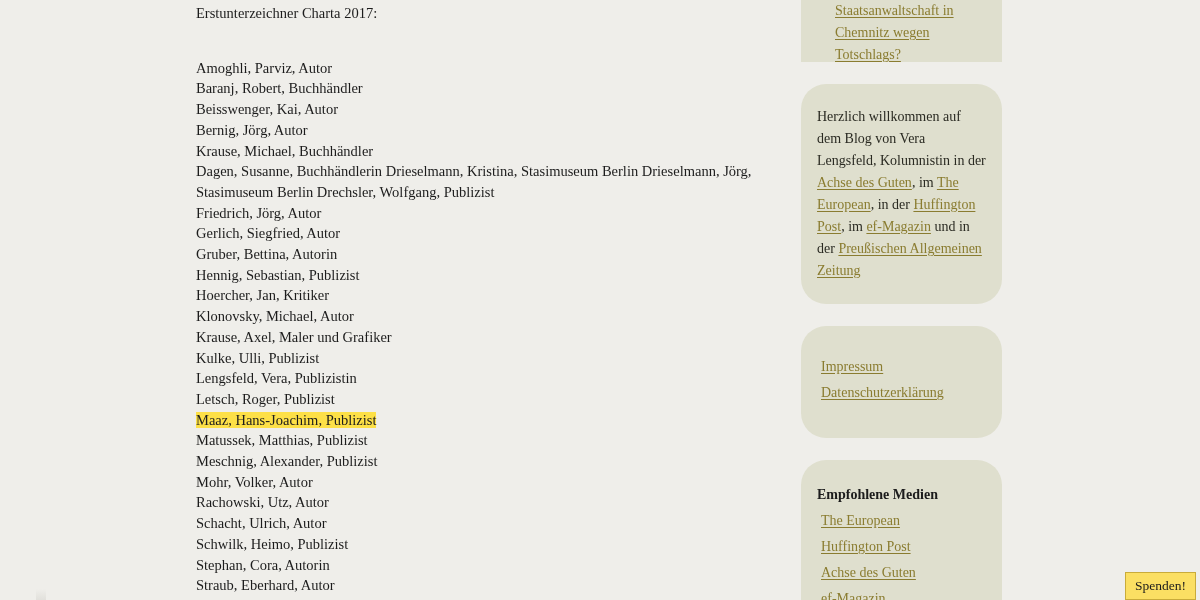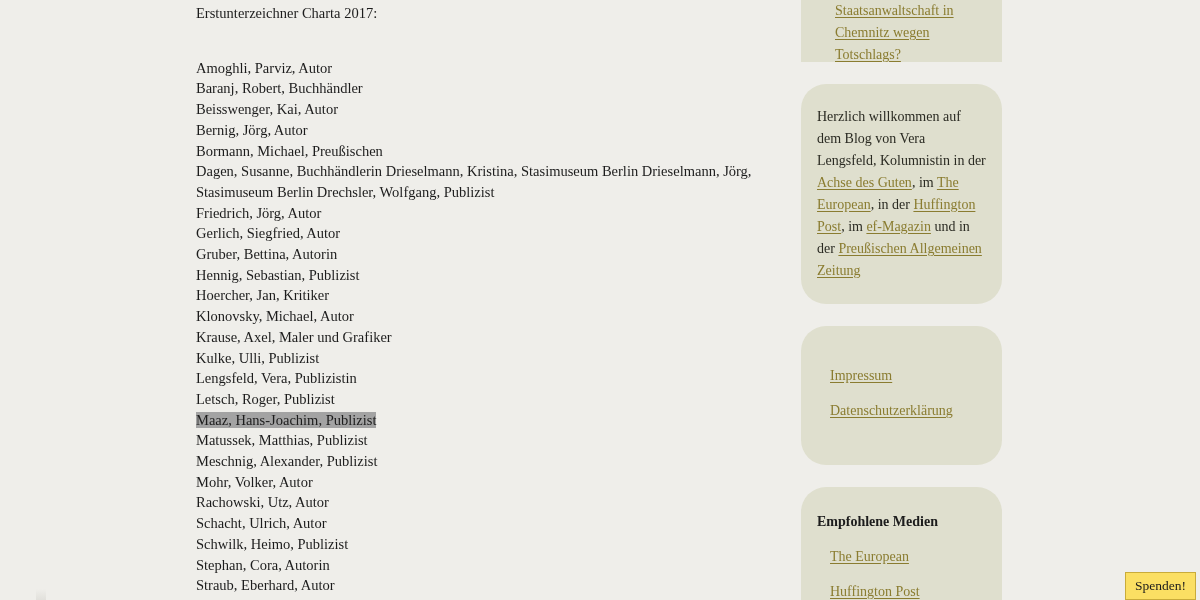--- a/index.html
+++ b/index.html
@@ -36,21 +36,21 @@
   }
   #signatory-list li {
     margin: 0;
     padding: 0;
     white-space: normal;
   }
   #signatory-list li.spacer-before {
     margin-top: 34px;
   }
   .sel {
-    background: #a3a3a3;
+    background: #fde047;
     color: #1c1c1c;
   }
 
   
   #sidebar {
     position: absolute;
     left: 801px;
     top: 0;
     width: 201px;
   }
@@ -104,21 +104,21 @@
     text-decoration: underline;
     text-underline-offset: 2px;
     cursor: pointer;
   }
   .linklist {
     margin: 0;
     padding: 0;
     list-style: none;
   }
   .linklist li {
-    margin: 13px;
+    margin: 4px;
   }
 
   
   #donate-button {
     position: absolute;
     right: 4px;
     bottom: 0;
     background: #fbdf63;
     border: 1px solid #c9ab3a;
     color: #1c1c1c;
@@ -144,21 +144,21 @@
 <body>
 
 <div id="article">
   <p id="intro-line">Erstunterzeichner Charta 2017:</p>
 
   <ul id="signatory-list">
     <li class="spacer-before">Amoghli, Parviz, Autor</li>
     <li>Baranj, Robert, Buchhändler</li>
     <li>Beisswenger, Kai, Autor</li>
     <li>Bernig, Jörg, Autor</li>
-    <li>Bormann, Michael, Preußischen</li>
+    <li>Krause, Michael, Buchhändler</li>
     <li>Dagen, Susanne, Buchhändlerin Drieselmann, Kristina, Stasimuseum Berlin Drieselmann, Jörg, Stasimuseum Berlin Drechsler, Wolfgang, Publizist</li>
     <li>Friedrich, Jörg, Autor</li>
     <li>Gerlich, Siegfried, Autor</li>
     <li>Gruber, Bettina, Autorin</li>
     <li>Hennig, Sebastian, Publizist</li>
     <li>Hoercher, Jan, Kritiker</li>
     <li>Klonovsky, Michael, Autor</li>
     <li>Krause, Axel, Maler und Grafiker</li>
     <li>Kulke, Ulli, Publizist</li>
     <li>Lengsfeld, Vera, Publizistin</li>

